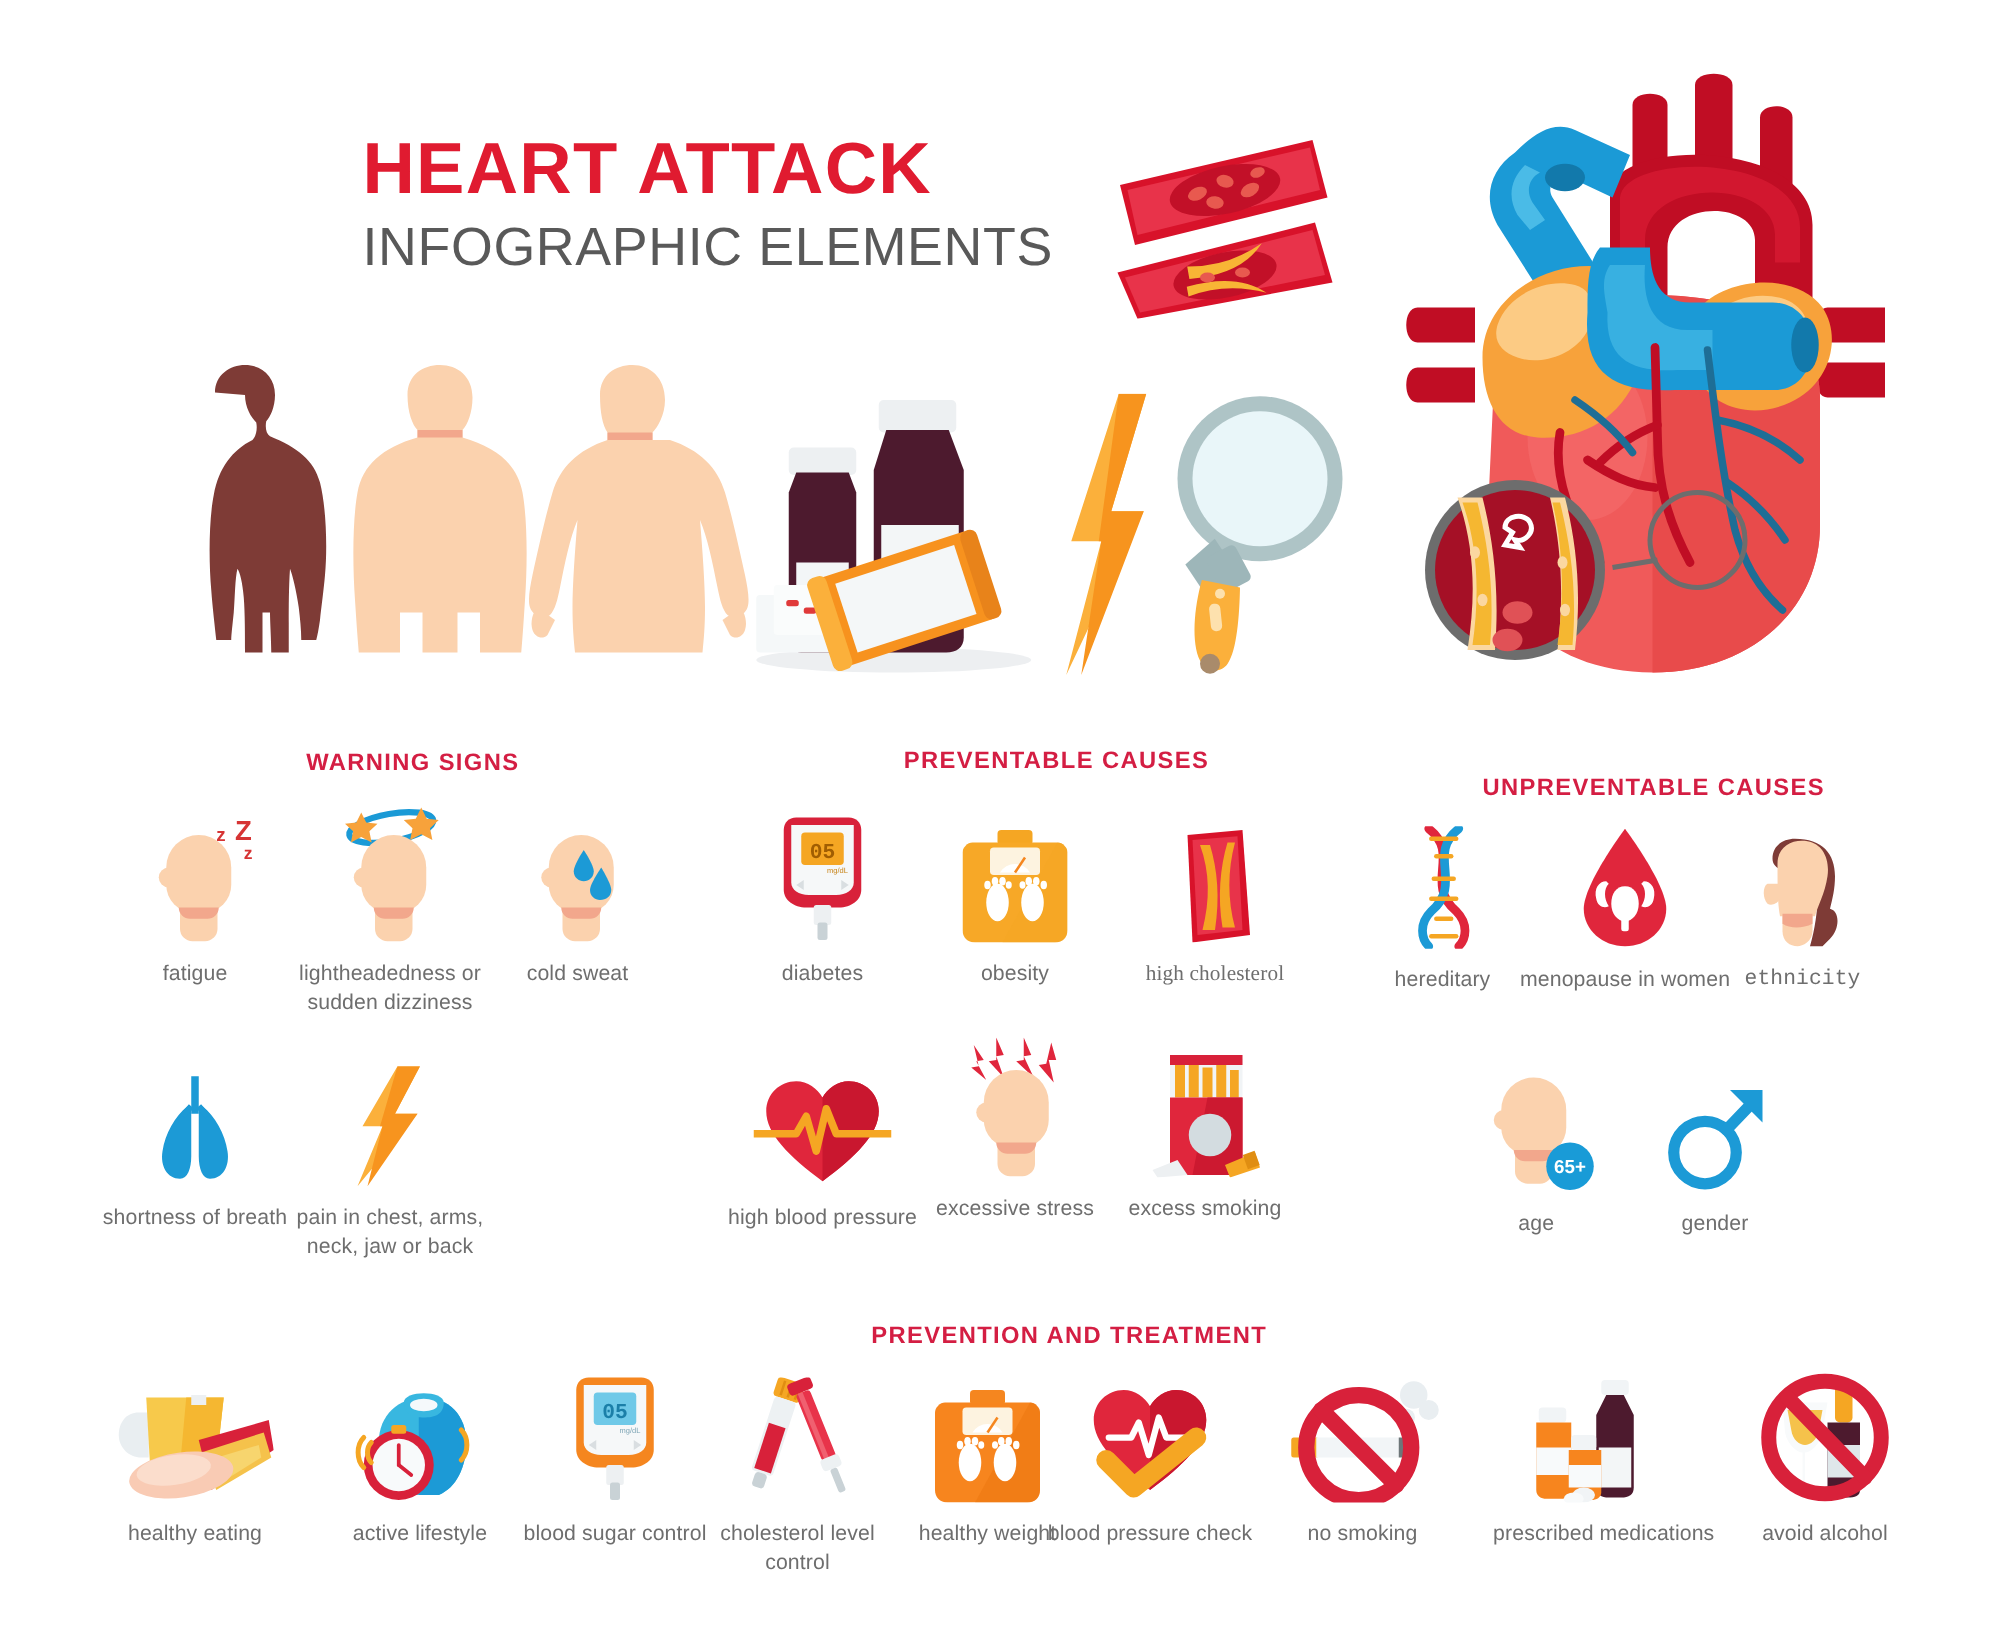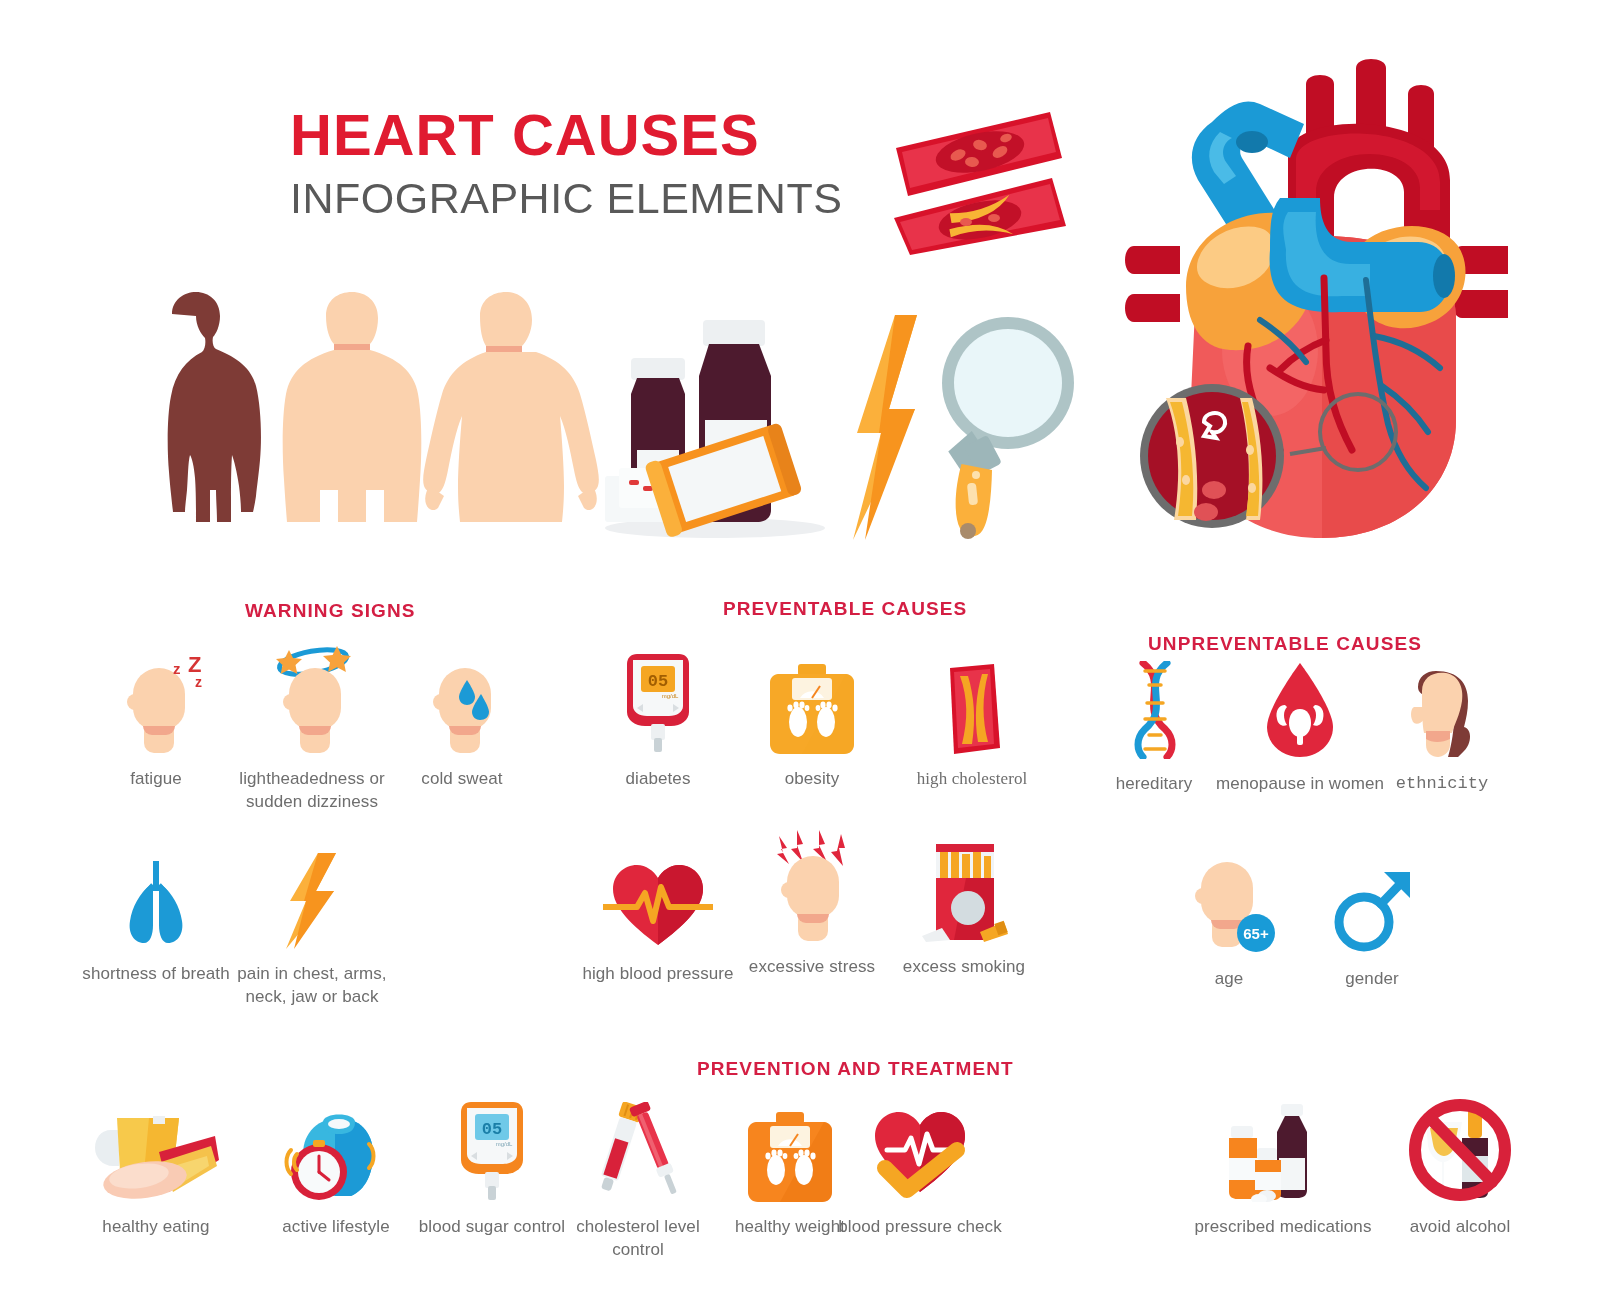--- a/index.html
+++ b/index.html
@@ -30,21 +30,21 @@
   .hero-glass   { position: absolute; left: 940px; top: 315px; }
   .hero-heart   { position: absolute; left: 1120px; top: 50px; }
 
   
   .sec-head {
     position: absolute; font-size: 19px; font-weight: bold;
     letter-spacing: 1.1px; color: #D41E43; white-space: nowrap;
   }
   #head-warning       { left: 245px;  top: 600px; }
   #head-preventable   { left: 723px;  top: 598px; }
-  #head-unpreventable { left: 1148px; top: 620px; margin-top: 13px; }
+  #head-unpreventable { left: 1186px; top: 620px; }
   #head-prevention    { left: 697px;  top: 1058px; }
 
   
   .cell { position: absolute; text-align: center; }
   .cell .art {
     height: 104px; display: flex; align-items: flex-end;
     justify-content: center;
   }
   .cell .cap {
     font-size: 17px; color: #6E6E6E; line-height: 1.35;
@@ -86,21 +86,21 @@
     background: #199BD7; color: #fff; font-size: 15px; font-weight: bold;
     display: flex; align-items: center; justify-content: center;
   }
 </style>
 </head>
 <body>
 
 <div class="page">
 
   <div class="title-block">
-    <div class="title-main">HEART CAUSES</div>
+    <div class="title-main">HEART ATTACK</div>
     <div class="title-sub">INFOGRAPHIC ELEMENTS</div>
   </div>
 
   <div class="hero-vessels">
     <svg width="210" height="155" viewBox="0 0 210 155">
       <g>
         <path d="M16,48 L170,12 L182,58 L28,96 Z" fill="#D8122A"></path>
         <path d="M22,52 L168,18 L176,52 L30,88 Z" fill="#E8334A"></path>
         <ellipse cx="100" cy="52" rx="45" ry="19" fill="#C21028" transform="rotate(-12 100 52)"></ellipse>
         <ellipse cx="78" cy="55" rx="8" ry="5" fill="#E8594F" transform="rotate(-25 78 55)"></ellipse>
@@ -650,20 +650,37 @@
       <svg width="110" height="96" viewBox="0 0 110 96">
         <path d="M55,86 C28,66 10,48 10,30 C10,16 21,6 34,6 C43,6 51,12 55,19 C59,12 67,6 76,6 C89,6 100,16 100,30 C100,48 82,66 55,86 Z" fill="#E0263C"></path>
         <path d="M55,19 C59,12 67,6 76,6 C89,6 100,16 100,30 C100,48 82,66 55,86 Z" fill="#C9172F"></path>
         <path d="M22,44 L40,44 L46,32 L54,58 L62,28 L68,44 L88,44" fill="none" stroke="#FFFFFF" stroke-width="5" stroke-linejoin="round" stroke-linecap="round"></path>
         <path d="M20,62 L42,84 L92,44" fill="none" stroke="#F5A623" stroke-width="16" stroke-linejoin="round" stroke-linecap="round"></path>
       </svg>
     </div>
     <div class="cap">blood pressure check</div>
   </div>
 
+  <div class="cell xwide" style="left:990px; top:1098px;">
+    <div class="art">
+      <svg width="126" height="98" viewBox="0 0 126 98">
+        <g fill="#E9EEF1">
+          <circle cx="104" cy="12" r="11"></circle>
+            <circle cx="116" cy="24" r="8"></circle>
+            <circle cx="98" cy="30" r="7"></circle>
+        </g>
+        <rect x="6" y="46" width="22" height="16" rx="2" fill="#F5A623"></rect>
+        <rect x="26" y="46" width="66" height="16" fill="#F2F5F7"></rect>
+        <rect x="92" y="46" width="14" height="16" fill="#6E7679"></rect>
+        <circle cx="60" cy="54" r="42" fill="none" stroke="#D8213A" stroke-width="13"></circle>
+        <line x1="30" y1="24" x2="90" y2="84" stroke="#D8213A" stroke-width="13" stroke-linecap="round"></line>
+      </svg>
+    </div>
+    <div class="cap">no smoking</div>
+  </div>
 
   <div class="cell xwide" style="left:1360px; top:1098px;">
     <div class="art">
       <svg width="112" height="104" viewBox="0 0 112 104">
         <path d="M22,24 L58,24 L54,48 C52,58 44,64 40,64 L40,88 L52,92 L26,92 L38,88 L38,64 C34,64 26,58 24,48 Z" fill="#F8FAFB"></path>
         <path d="M26,30 L54,30 L51,46 C50,54 44,58 40,58 C36,58 30,54 29,46 Z" fill="#F5C24B"></path>
         <rect x="64" y="6" width="14" height="34" rx="4" fill="#F5A623"></rect>
         <path d="M58,40 L84,40 L84,94 C84,99 80,100 74,100 L68,100 C62,100 58,99 58,94 Z" fill="#4D1A2E"></path>
         <rect x="58" y="58" width="26" height="26" fill="#DFE7EA"></rect>
         <circle cx="56" cy="52" r="45" fill="none" stroke="#D8213A" stroke-width="12"></circle>

